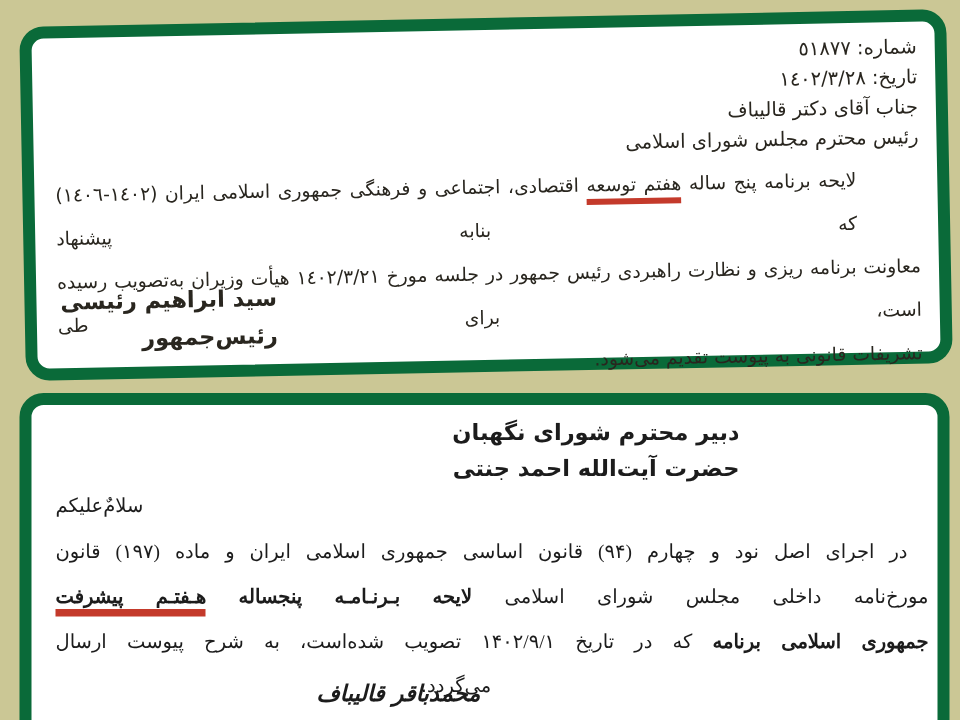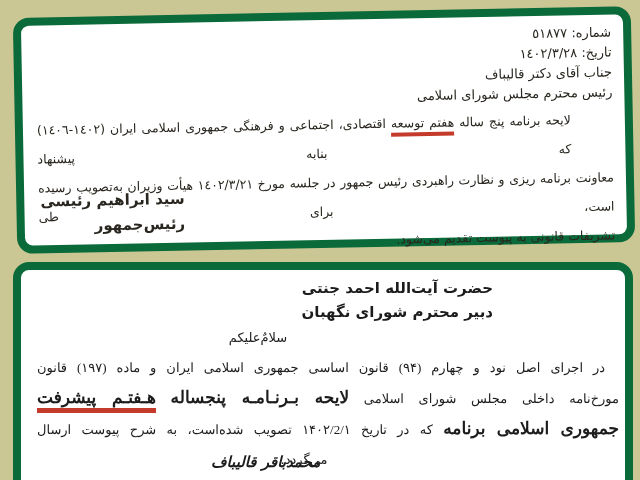--- a/index.html
+++ b/index.html
@@ -25,25 +25,25 @@
   .indent1 { padding-right:42px; }
   .lastline { text-align:right; line-height:29px; }
   .ul1 { border-bottom:4px solid var(--red, #c43a2b); padding-bottom:2px; }
   .c1sig { position:absolute; left:16px; top:164px; text-align:right; }
   .c1sig .signame  { font-weight:bold; font-size:15px; line-height:24px; }
   .c1sig .sigtitle { font-weight:bold; font-size:15px; line-height:26px; }
 
   
   .c2head { padding-right:126px; }
   .h2line { font-size:15px; font-weight:bold; line-height:24px; text-align:right; }
-  .salut  { font-size:13px; line-height:20px; margin-top:4px; padding-right:140px; text-align:center; }
+  .salut  { font-size:13px; line-height:20px; margin-top:4px; padding-right:140px; text-align:left; }
   .c2body { margin-top:5px; font-size:13px; }
   .jline2 { text-align:justify; text-align-last:justify; line-height:30px;font-family:Liberation Serif, serif; }
   .indent2 { padding-right:14px; }
-  .b2 { font-weight:bold; font-size:17px; }
+  .b2 { font-weight:bold; font-size:13px; }
   .ul2 { border-bottom:5px solid var(--red, #c43a2b); padding-bottom:1px; }
   .endline { text-align:center; padding-right:48px; line-height:30px; }
   .c2sig { position:absolute; left:190px; top:183px; font-weight:bold; font-size:15px;font-style:italic; }
 </style>
 </head>
 <body>
 
 <div class="stage">
 
   <section class="card card1" dir="rtl" lang="fa">
@@ -63,33 +63,33 @@
       <div class="lastline">تشریفات قانونی به پیوست تقدیم می‌شود.</div>
     </div>
     <div class="c1sig">
       <div class="signame">سید ابراهیم رئیسی</div>
       <div class="sigtitle">رئیس‌جمهور</div>
     </div>
   </section>
 
   <section class="card card2" dir="rtl" lang="fa">
     <div class="c2head">
+      <div class="h2line">دبیر محترم شورای نگهبان</div>
       <div class="h2line">حضرت آیت‌الله احمد جنتی</div>
-      <div class="h2line">دبیر محترم شورای نگهبان</div>
     </div>
     <div class="salut">سلامٌ‌علیکم</div>
     <div class="c2body">
       <div class="jline2 indent2">در اجرای اصل نود و چهارم (۹۴) قانون اساسی جمهوری اسلامی ایران و ماده (۱۹۷) قانون</div>
       <div class="jline2">
         <span>مورخ‌نامه داخلی مجلس شورای اسلامی</span>
         <span class="b2">لایحه بـرنـامـه پنجساله</span>
         <span class="b2 ul2">هـفتـم پیشرفت</span>
       </div>
       <div class="jline2">
         <span class="b2">جمهوری اسلامی برنامه</span>
-        <span>که در تاریخ ۱۴۰۲/2/۱ تصویب شده‌است، به شرح پیوست ارسال</span>
+        <span>که در تاریخ ۱۴۰۲/۹/۱ تصویب شده‌است، به شرح پیوست ارسال</span>
       </div>
       <div class="endline">می‌گردد.</div>
     </div>
     <div class="c2sig">محمدباقر قالیباف</div>
   </section>
 
 </div>
 
 </body></html>

